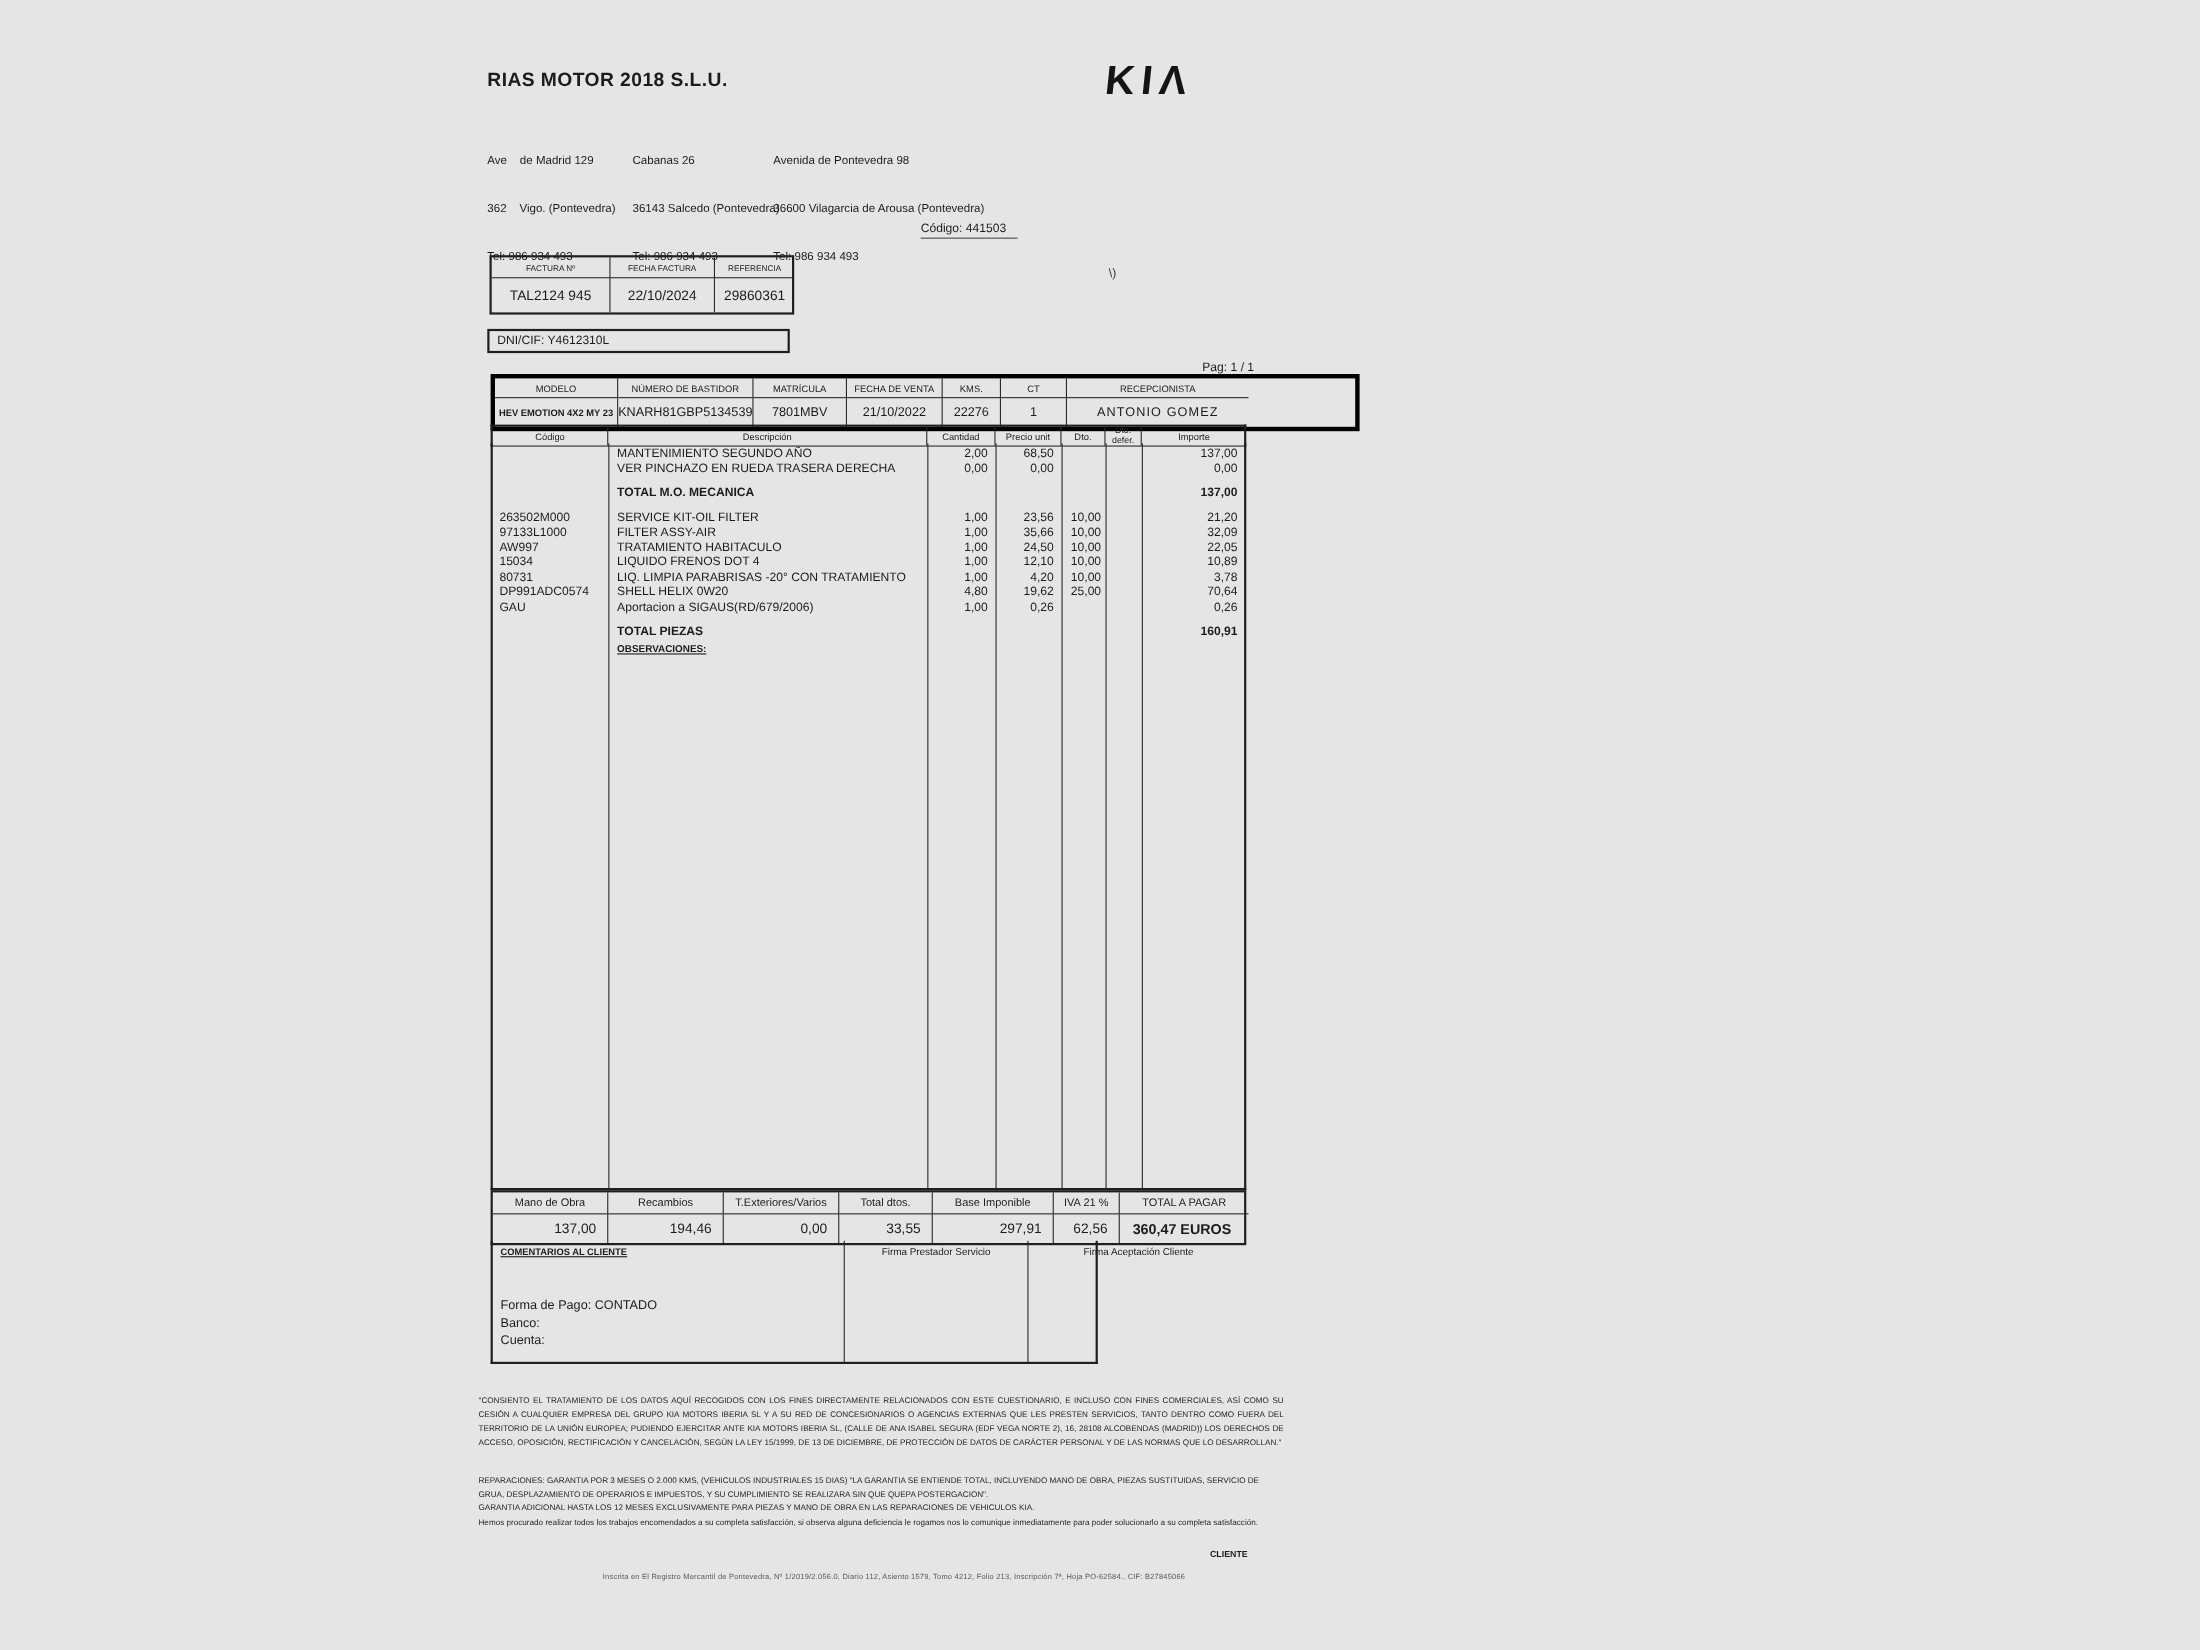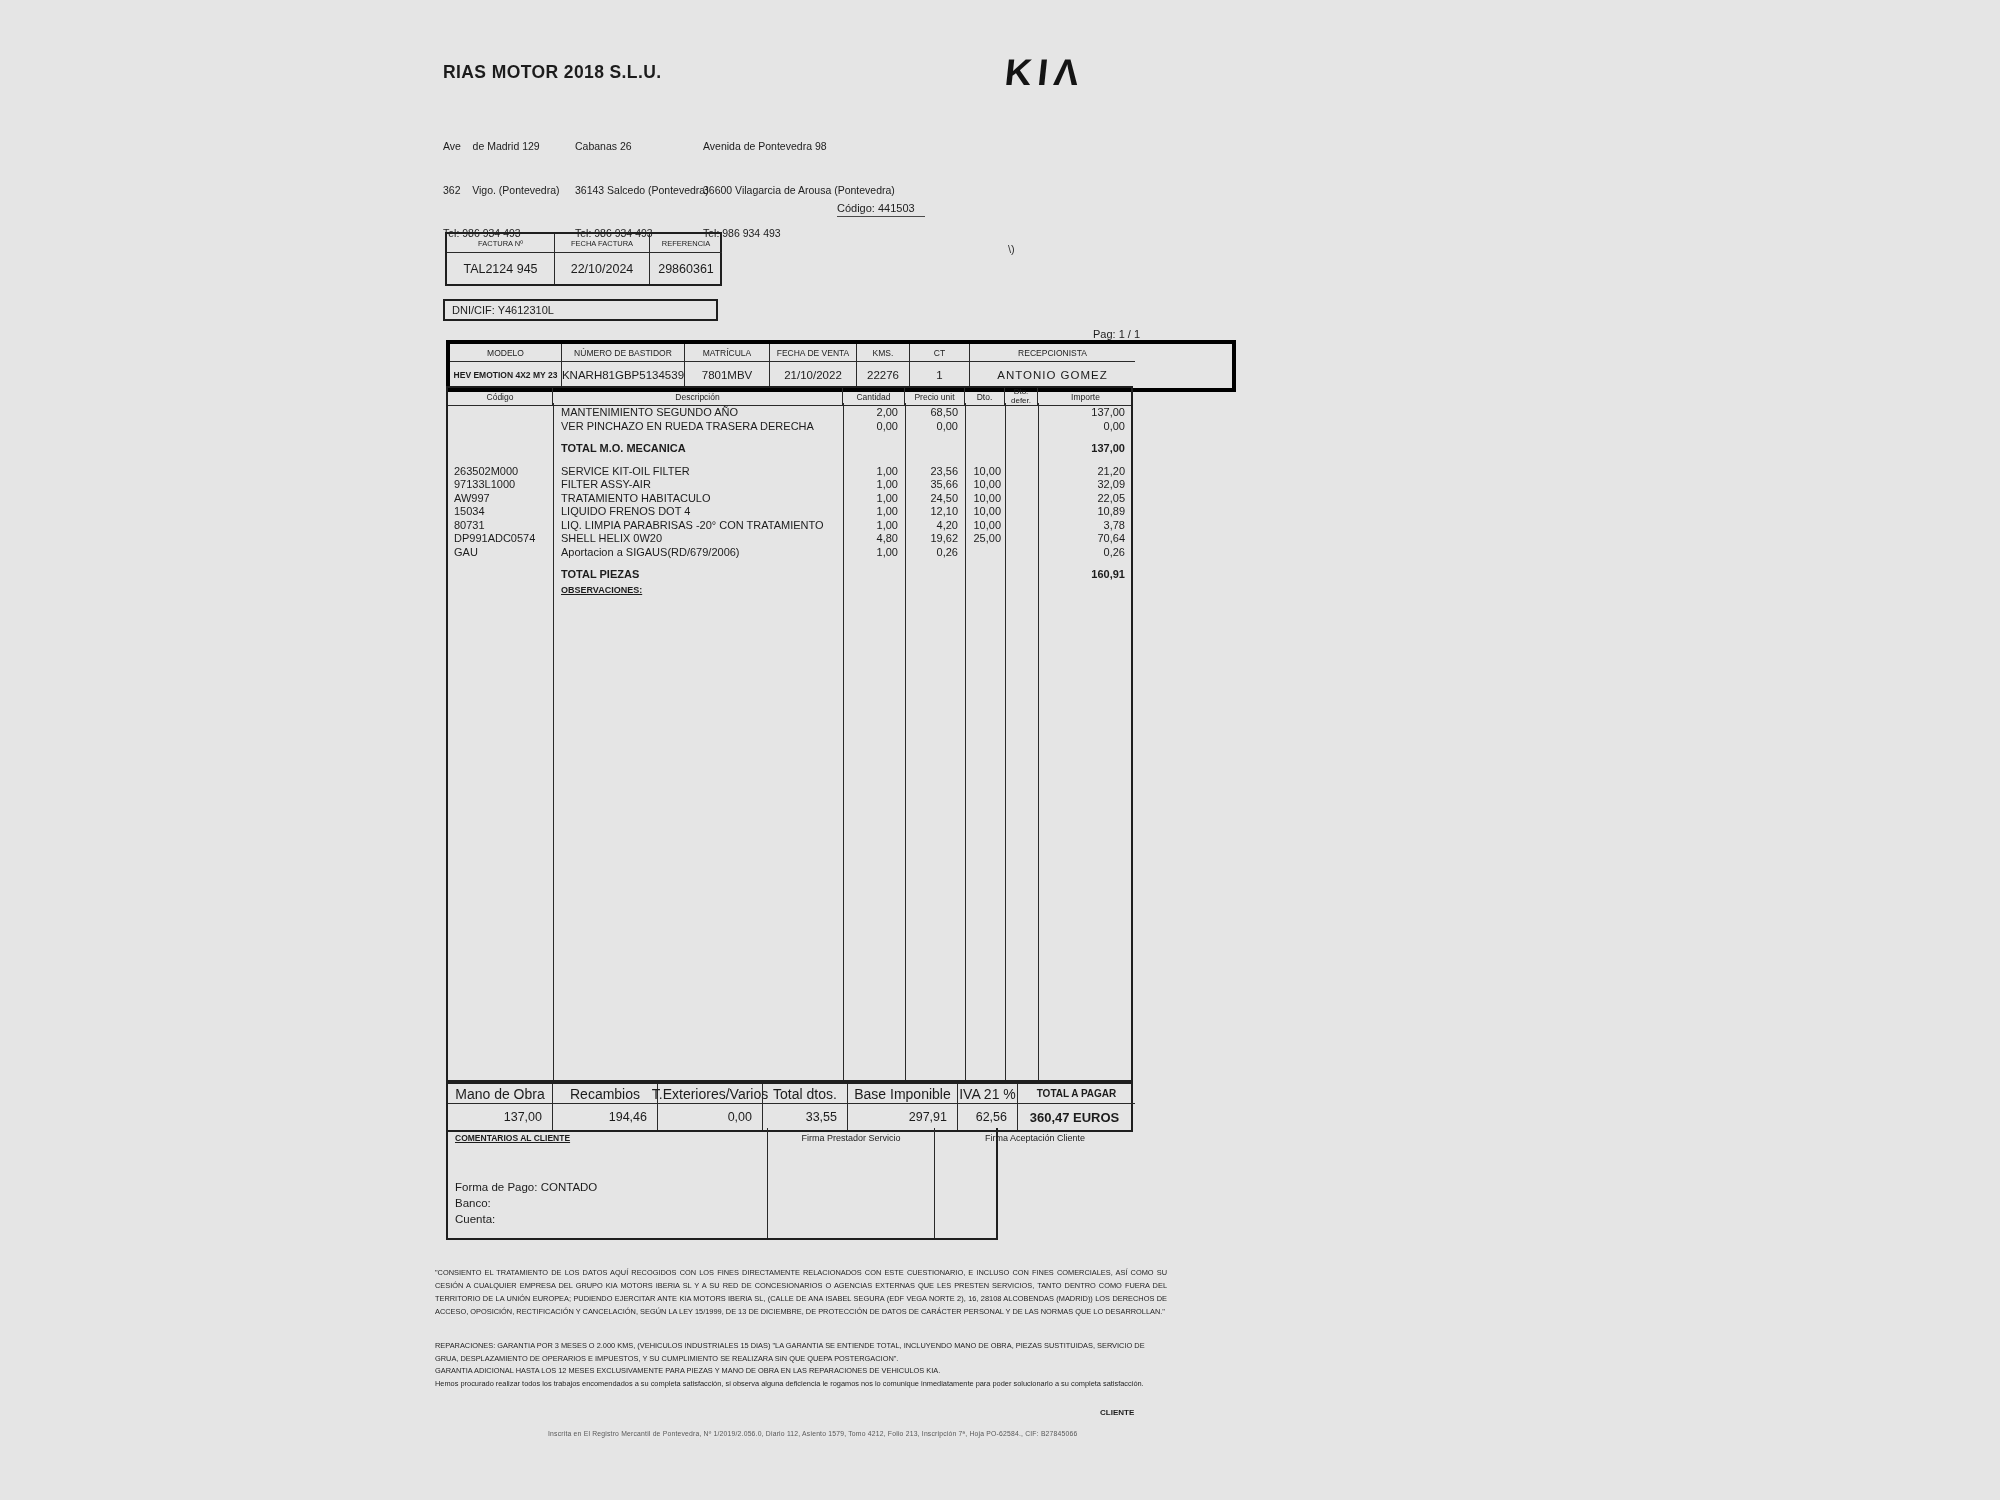--- a/index.html
+++ b/index.html
@@ -48,22 +48,22 @@
   .item-row .num{text-align:right;padding-right:7px}
   .item-row .num.dtoc{padding-right:4px}
   .item-row .imp{padding-right:8px}
   .item-row.gap{margin-top:9px}
   .item-row.total-row{margin-top:9px;font-weight:bold}
   .observ{position:absolute;left:113px;top:182px;font-size:9px;font-weight:bold;text-decoration:underline}
 
   
   .tot-box{border:2px solid #1f1f1f;width:687px}
   .tot-grid{grid-template-columns:105px 105px 105px 85px 110px 60px 117px}
-  .tot-head .cell{height:20px;font-size:14px;border-bottom:1px solid #2a2a2a}
-  .tot-head .cell.paybold{font-size:10px;font-weight:bold}
+  .tot-head .cell{height:20px;font-size:10px;border-bottom:1px solid #2a2a2a}
+  .tot-head .cell.paybold{font-size:10px;font-weight:normal}
   .tot-vals .cell{height:26px;font-size:12.5px;justify-content:flex-end;padding-right:10px}
   .tot-vals .cell.paybold{font-weight:bold;font-size:13px;justify-content:center;padding-right:4px}
 
   
   .com-box{border:2px solid #1f1f1f;border-top:none;width:552px;height:112px;display:grid;grid-template-columns:320px 167px 200px}
   .com-cell{border-right:1px solid #2a2a2a;position:relative}
   .com-cell:last-child{border-right:none}
   .com-title{font-size:8.5px;font-weight:bold;text-decoration:underline;margin:5px 0 0 7px}
   .com-lines{font-size:11.5px;line-height:16px;margin:36px 0 0 7px}
   .sign-label{font-size:9px;text-align:center;margin-top:5px}

